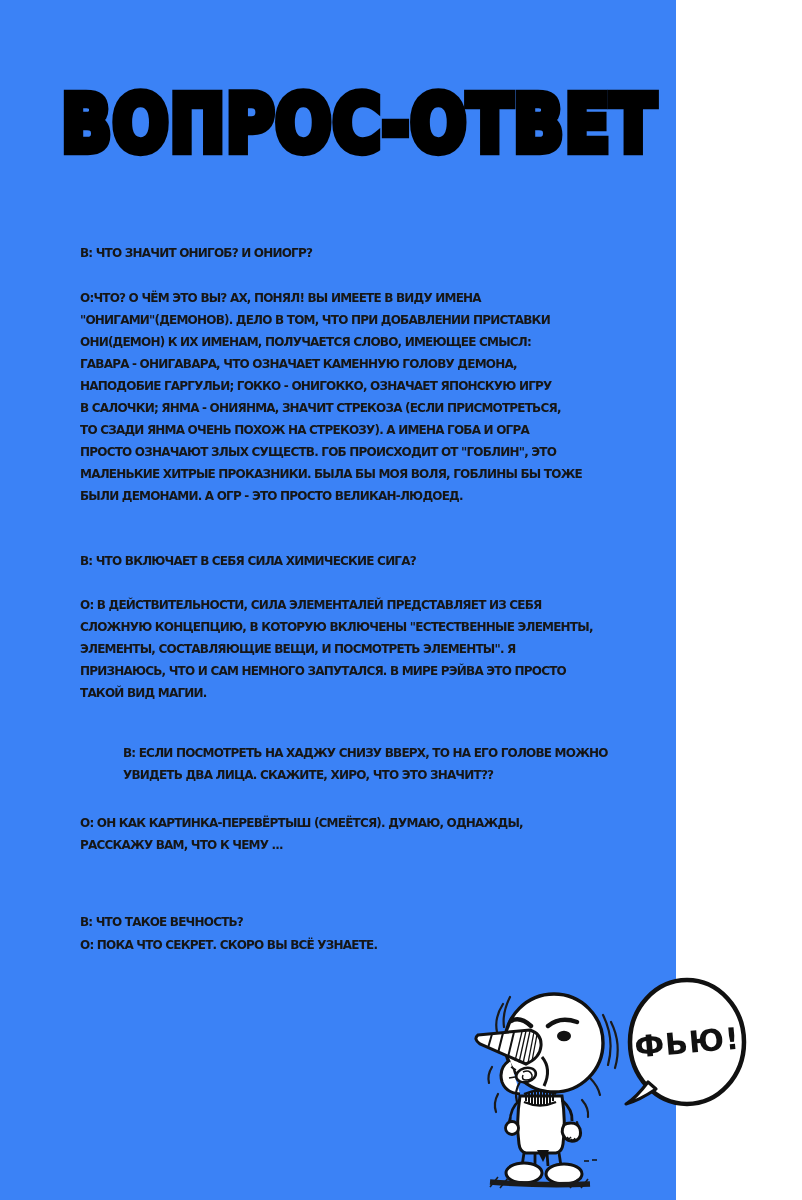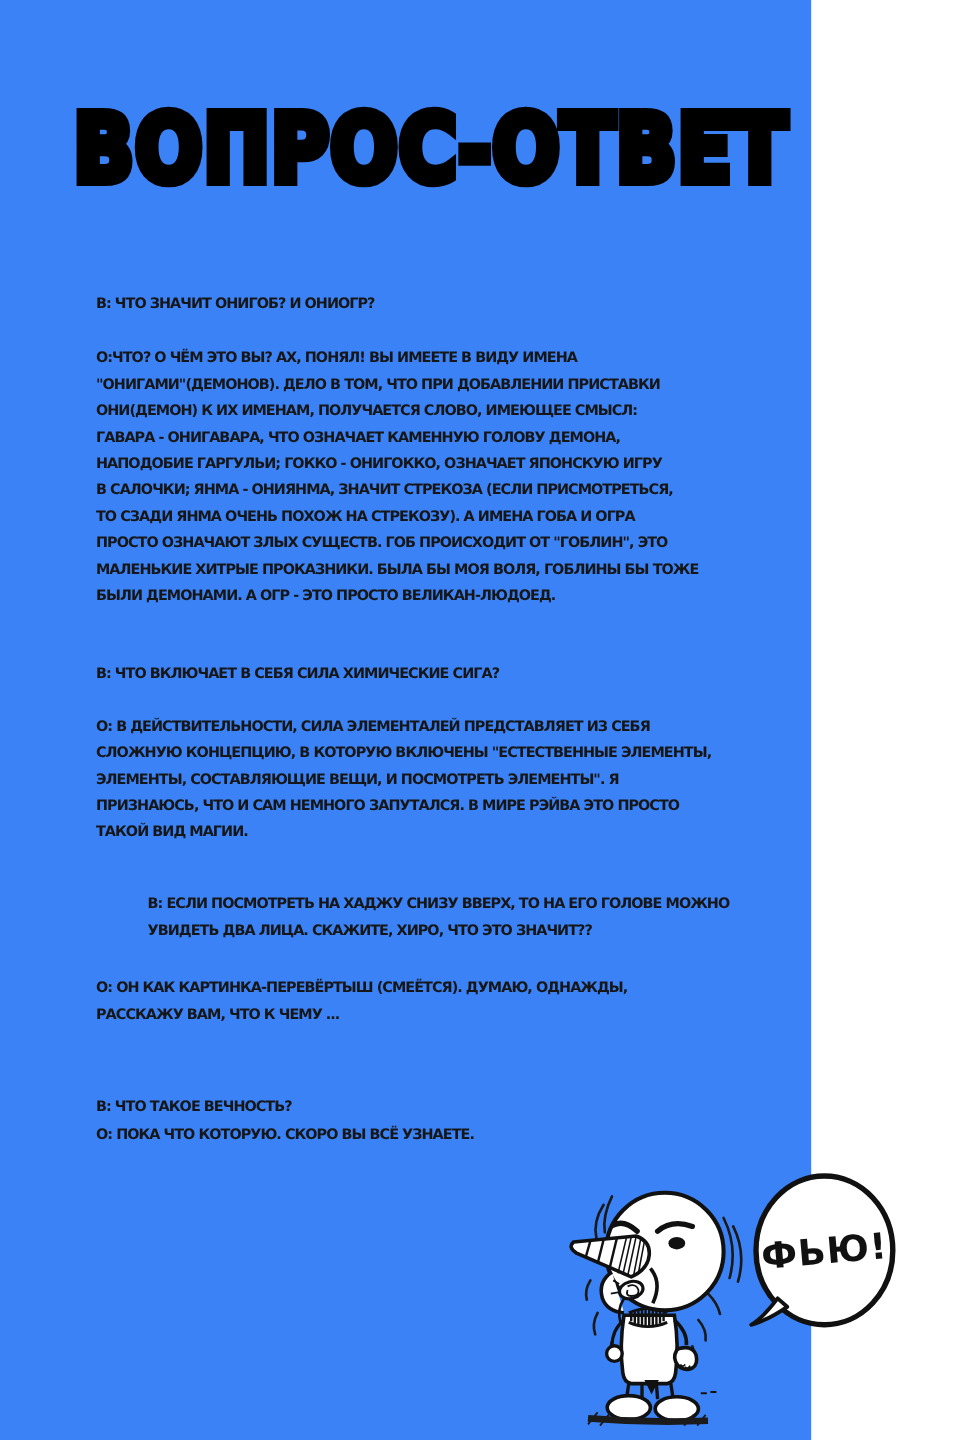--- a/index.html
+++ b/index.html
@@ -89,21 +89,21 @@
 ЭЛЕМЕНТЫ, СОСТАВЛЯЮЩИЕ ВЕЩИ, И ПОСМОТРЕТЬ ЭЛЕМЕНТЫ". Я
 ПРИЗНАЮСЬ, ЧТО И САМ НЕМНОГО ЗАПУТАЛСЯ. В МИРЕ РЭЙВА ЭТО ПРОСТО
 ТАКОЙ ВИД МАГИИ.</div>
 
   <div class="qa-text q3">В: ЕСЛИ ПОСМОТРЕТЬ НА ХАДЖУ СНИЗУ ВВЕРХ, ТО НА ЕГО ГОЛОВЕ МОЖНО
 УВИДЕТЬ ДВА ЛИЦА. СКАЖИТЕ, ХИРО, ЧТО ЭТО ЗНАЧИТ??</div>
   <div class="qa-text a3">О: ОН КАК КАРТИНКА-ПЕРЕВЁРТЫШ (СМЕЁТСЯ). ДУМАЮ, ОДНАЖДЫ,
 РАССКАЖУ ВАМ, ЧТО К ЧЕМУ ...</div>
 
   <div class="qa-text q4">В: ЧТО ТАКОЕ ВЕЧНОСТЬ?</div>
-  <div class="qa-text a4">О: ПОКА ЧТО КОТОРУЮ. СКОРО ВЫ ВСЁ УЗНАЕТЕ.</div>
+  <div class="qa-text a4">О: ПОКА ЧТО СЕКРЕТ. СКОРО ВЫ ВСЁ УЗНАЕТЕ.</div>
 
   <svg class="mascot" viewBox="0 0 362 230">
 
     <g stroke="#1a1a1a" stroke-width="2.2" fill="none" stroke-linecap="round">
       <path d="M63,34 Q54,48 57,62"></path>
       <path d="M70,27 Q62,43 64,57"></path>
       <path d="M163,45 Q175,69 168,95"></path>
       <path d="M171,52 Q182,74 175,98"></path>
       <path d="M150,108 Q158,116 160,125"></path>
       <path d="M52,97 Q47,105 49,113"></path>

